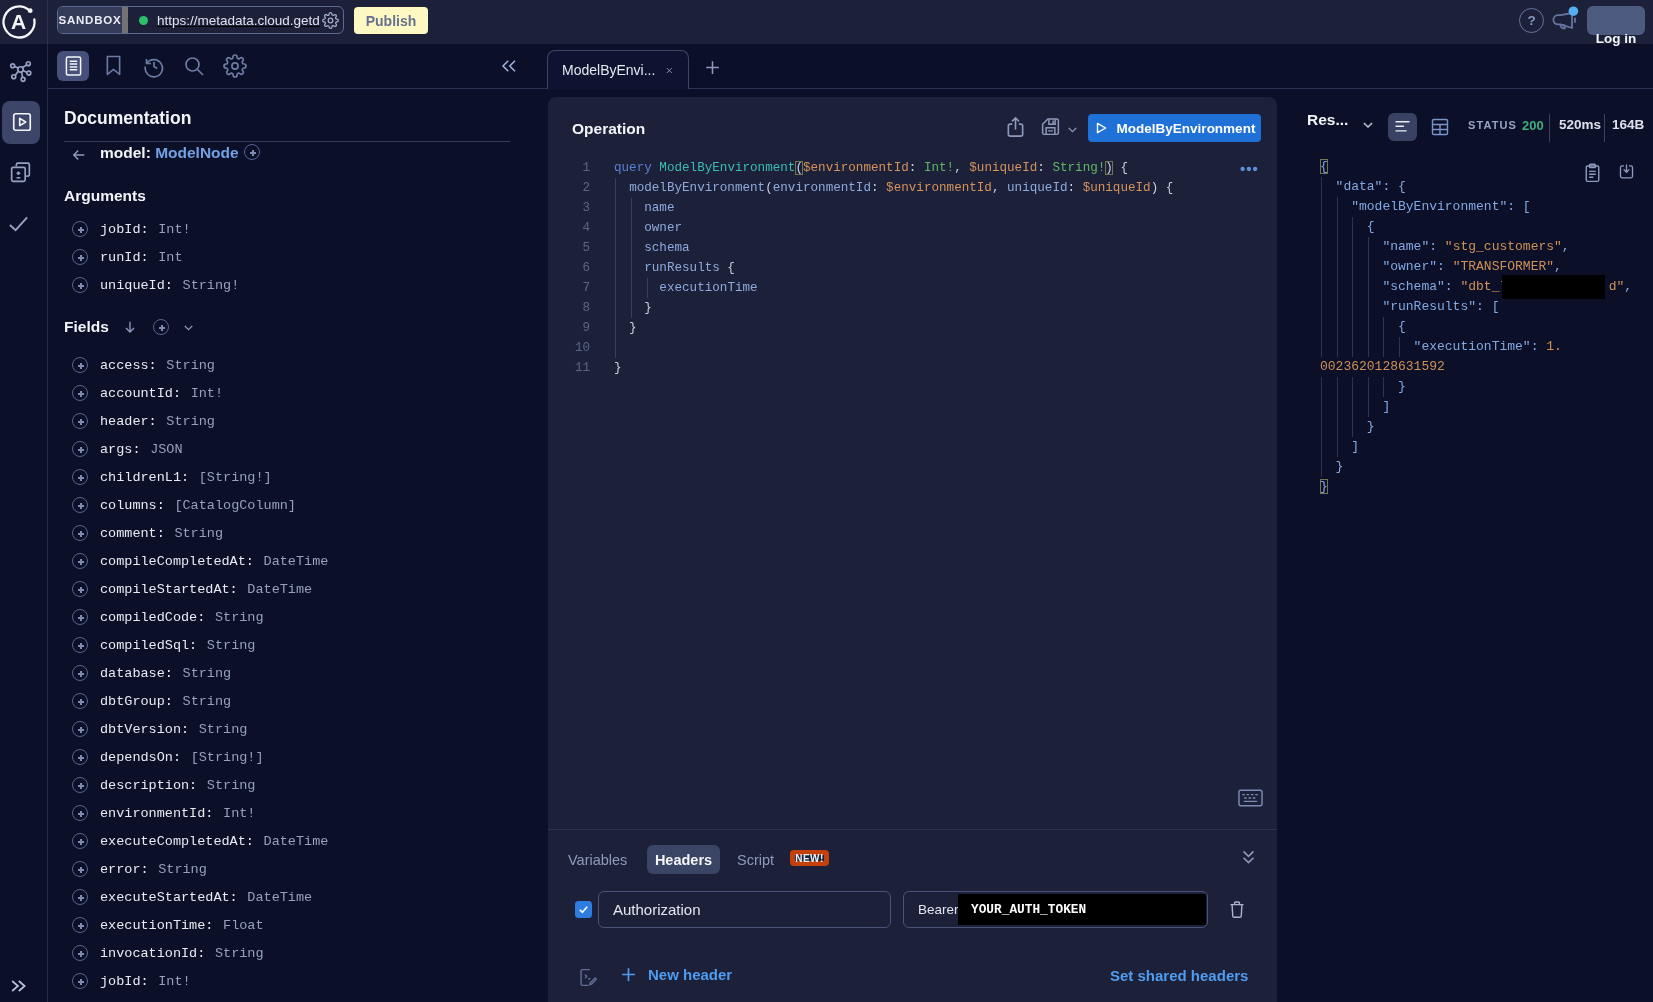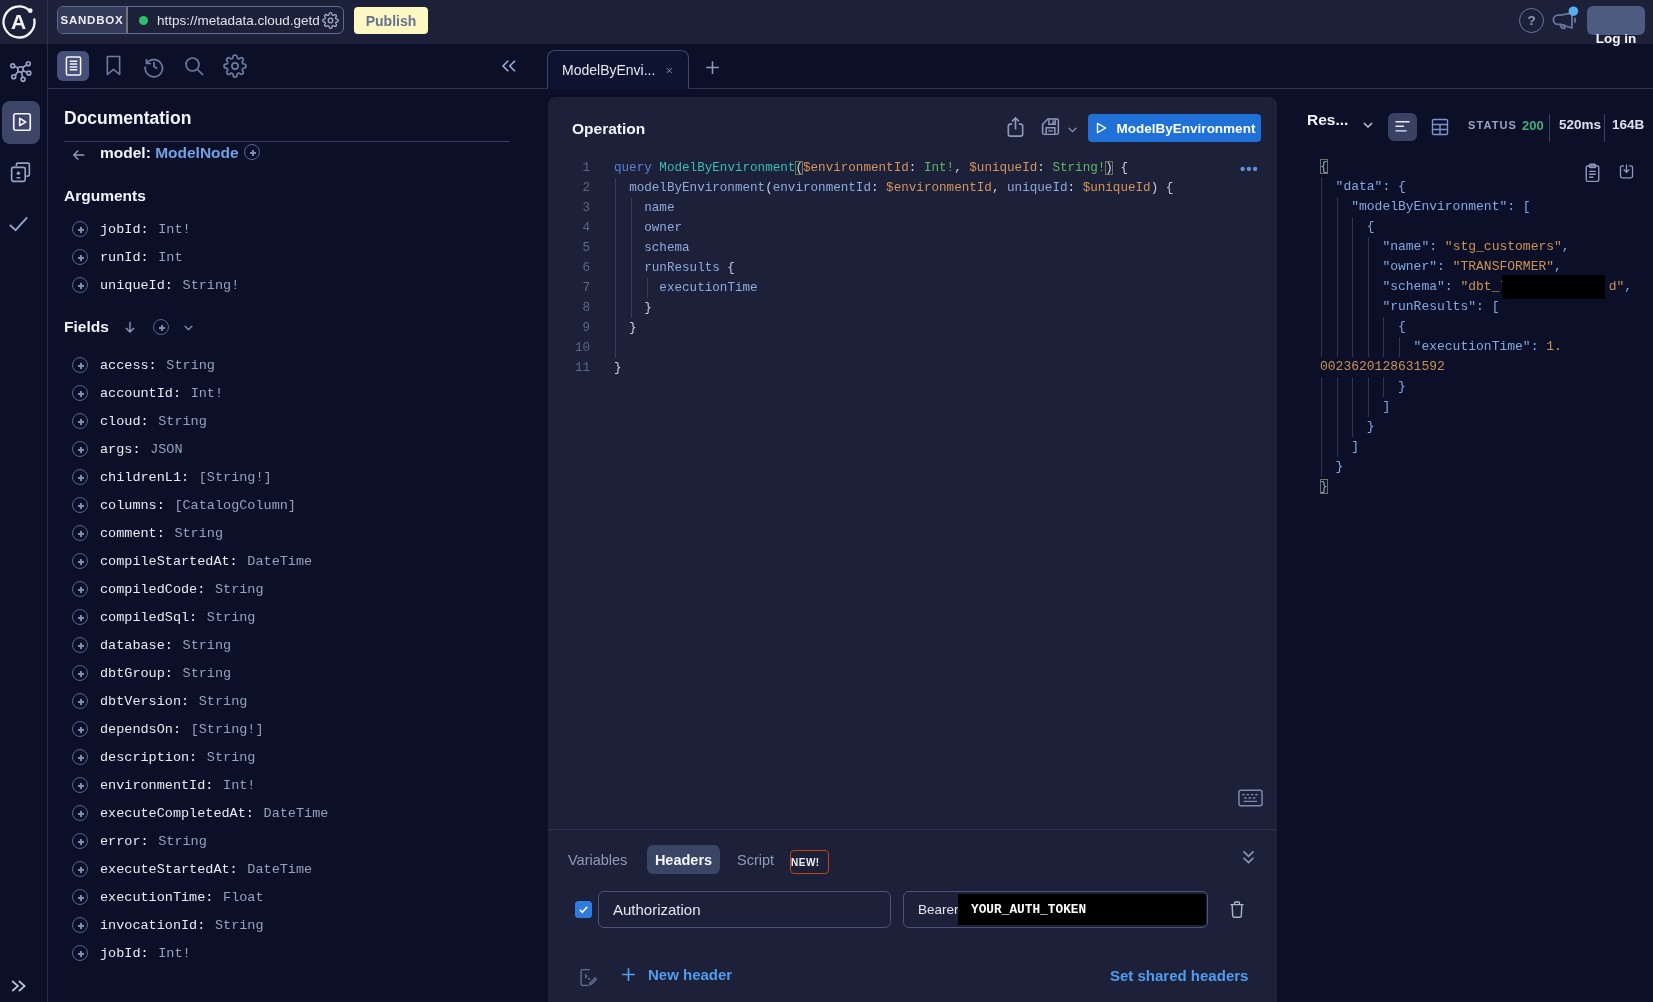--- a/index.html
+++ b/index.html
@@ -45,24 +45,24 @@
 <div id="topbar">
 
   <svg class="abs" style="left:0px;top:2px" width="38" height="38" viewBox="0 0 38 38">
     <path d="M 34.3 17.3 A 15.5 15.5 0 1 1 29.0 8.1" fill="none" stroke="#f4f6fa" stroke-width="2.3" stroke-linecap="round"></path>
     <circle cx="30.2" cy="8.7" r="2.4" fill="#f4f6fa"></circle>
     <text x="18.7" y="27" text-anchor="middle" font-size="21" font-weight="bold" fill="#f4f6fa" font-family="Liberation Sans">A</text>
   </svg>
   <div class="abs" style="left:47px;top:0;width:1px;height:44px;background:#2c3350;"></div>
 
   <div class="abs flex" style="left:57px;top:6px;width:287px;height:28px;border:1px solid #5b6a94;border-radius:6px;overflow:hidden;">
-    <div class="flex" style="width:70px;height:100%;justify-content:center;border-right:2px solid #737373;background:#343b59;">
+    <div class="flex" style="width:70px;height:100%;justify-content:center;border-right:6px solid #737373;background:#343b59;">
       <span style="color:#eceef5;font-size:11.5px;font-weight:bold;letter-spacing:.8px;">SANDBOX</span>
     </div>
-    <div class="flex" style="flex:1;height:100%;padding-left:11px;gap:9px;">
+    <div class="flex" style="flex:1;height:100%;padding-left:11px;gap:9px;text-decoration:underline;">
       <span style="width:9px;height:9px;border-radius:50%;background:#2dc06c;flex:none;"></span>
       <span style="color:#dfe3ef;font-size:13.5px;white-space:nowrap;width:166px;overflow:hidden;">https://metadata.cloud.getd</span>
     </div>
     <svg class="abs" style="right:4px;top:5px" width="17" height="17" viewBox="0 0 24 24" fill="none" stroke="#a3adc9" stroke-width="1.8">
       <circle cx="12" cy="12" r="3.2"></circle>
       <path d="M19.4 15a1.65 1.65 0 0 0 .33 1.82l.06.06a2 2 0 1 1-2.83 2.83l-.06-.06a1.65 1.65 0 0 0-1.82-.33 1.65 1.65 0 0 0-1 1.51V21a2 2 0 1 1-4 0v-.09A1.65 1.65 0 0 0 9 19.4a1.65 1.65 0 0 0-1.82.33l-.06.06a2 2 0 1 1-2.83-2.83l.06-.06a1.65 1.65 0 0 0 .33-1.82 1.65 1.65 0 0 0-1.51-1H3a2 2 0 1 1 0-4h.09A1.65 1.65 0 0 0 4.6 9a1.65 1.65 0 0 0-.33-1.82l-.06-.06a2 2 0 1 1 2.83-2.83l.06.06a1.65 1.65 0 0 0 1.82.33H9a1.65 1.65 0 0 0 1-1.51V3a2 2 0 1 1 4 0v.09a1.65 1.65 0 0 0 1 1.51 1.65 1.65 0 0 0 1.82-.33l.06-.06a2 2 0 1 1 2.83 2.83l-.06.06a1.65 1.65 0 0 0-.33 1.82V9a1.65 1.65 0 0 0 1.51 1H21a2 2 0 1 1 0 4h-.09a1.65 1.65 0 0 0-1.51 1z"></path>
     </svg>
   </div>
 
   <div class="abs flex" style="left:354px;top:7px;width:74px;height:27px;background:#fef9c3;border-radius:4px;justify-content:center;">
@@ -189,37 +189,41 @@
     <div class="fieldrow">
         <span class="plus"></span>
         <span><span class="fname">access:</span> <span class="ftype">String</span></span>
       </div>
     <div class="fieldrow">
         <span class="plus"></span>
         <span><span class="fname">accountId:</span> <span class="ftype">Int!</span></span>
       </div>
     <div class="fieldrow">
         <span class="plus"></span>
-        <span><span class="fname">cloud:</span> <span class="ftype">String</span></span>
+        <span><span class="fname">header:</span> <span class="ftype">String</span></span>
       </div>
     <div class="fieldrow">
         <span class="plus"></span>
         <span><span class="fname">args:</span> <span class="ftype">JSON</span></span>
       </div>
     <div class="fieldrow">
         <span class="plus"></span>
         <span><span class="fname">childrenL1:</span> <span class="ftype">[String!]</span></span>
       </div>
     <div class="fieldrow">
         <span class="plus"></span>
         <span><span class="fname">columns:</span> <span class="ftype">[CatalogColumn]</span></span>
       </div>
     <div class="fieldrow">
         <span class="plus"></span>
         <span><span class="fname">comment:</span> <span class="ftype">String</span></span>
+      </div>
+    <div class="fieldrow">
+        <span class="plus"></span>
+        <span><span class="fname">compileCompletedAt:</span> <span class="ftype">DateTime</span></span>
       </div>
     <div class="fieldrow">
         <span class="plus"></span>
         <span><span class="fname">compileStartedAt:</span> <span class="ftype">DateTime</span></span>
       </div>
     <div class="fieldrow">
         <span class="plus"></span>
         <span><span class="fname">compiledCode:</span> <span class="ftype">String</span></span>
       </div>
     <div class="fieldrow">
@@ -335,21 +339,21 @@
     <path d="M5 5.5 L6.5 5.5 M9.5 5.5 L11 5.5 M14 5.5 L15.5 5.5 M18.5 5.5 L20 5.5 M7 9 L8.5 9 M11.5 9 L13 9 M16 9 L17.5 9 M6.5 12.5 L19.5 12.5" stroke-linecap="round"></path>
   </svg>
 
   <div class="abs" style="left:0;top:732px;width:729px;height:1px;background:#2b3352;"></div>
 
   <div class="abs" style="left:20px;top:755px;color:#8f9ab8;font-size:14.5px;">Variables</div>
   <div class="abs flex" style="left:99px;top:748px;width:73px;height:29px;background:#3a4565;border-radius:6px;justify-content:center;">
     <span style="color:#f4f6fa;font-size:14.5px;font-weight:bold;">Headers</span>
   </div>
   <div class="abs" style="left:189px;top:755px;color:#8f9ab8;font-size:14.5px;">Script</div>
-  <div class="abs flex" style="left:242px;top:753px;width:39px;height:24px;border:1px solid #c2410c;border-radius:4px;justify-content:flex-start;">
+  <div class="abs flex" style="left:242px;top:753px;width:39px;height:16px;border:5px solid #c2410c;border-radius:4px;justify-content:center;">
     <span style="color:#eef1f7;font-size:10px;font-weight:bold;letter-spacing:.5px;">NEW!</span>
   </div>
   <svg class="abs" style="left:692px;top:750px" width="17" height="20" viewBox="0 0 24 28" fill="none" stroke="#8e99ba" stroke-width="2.2">
       <path d="M5 6 L12 13 L19 6 M5 15 L12 22 L19 15"></path>
     </svg>
 
   <div class="abs flex" style="left:27px;top:804px;width:17px;height:17px;background:#2e7cdf;border-radius:3.5px;justify-content:center;">
     <svg width="11" height="11" viewBox="0 0 24 24" fill="none" stroke="#fff" stroke-width="3.4">
         <path d="M4 12.5 L9.5 18 L20 6"></path>
       </svg>

